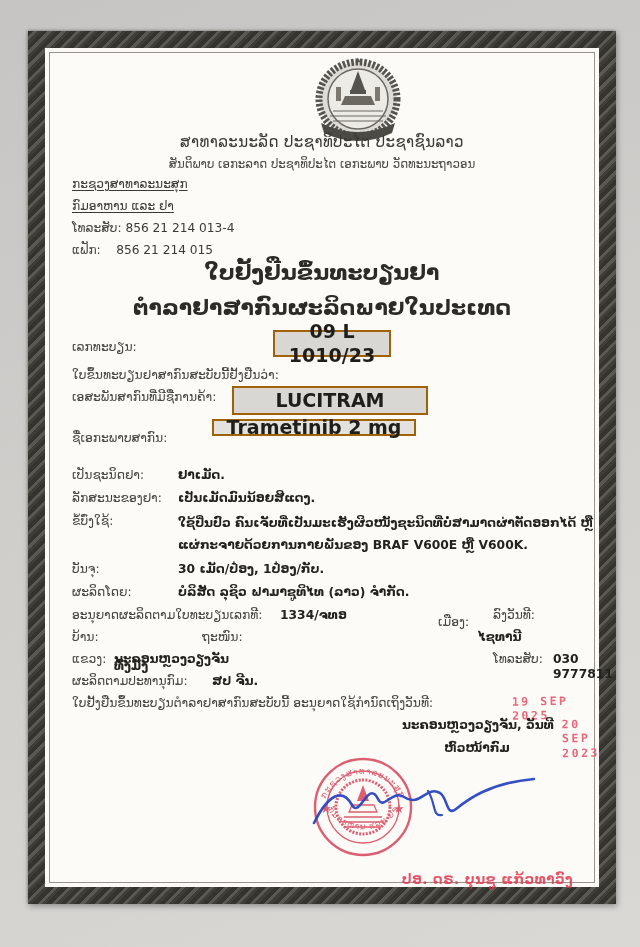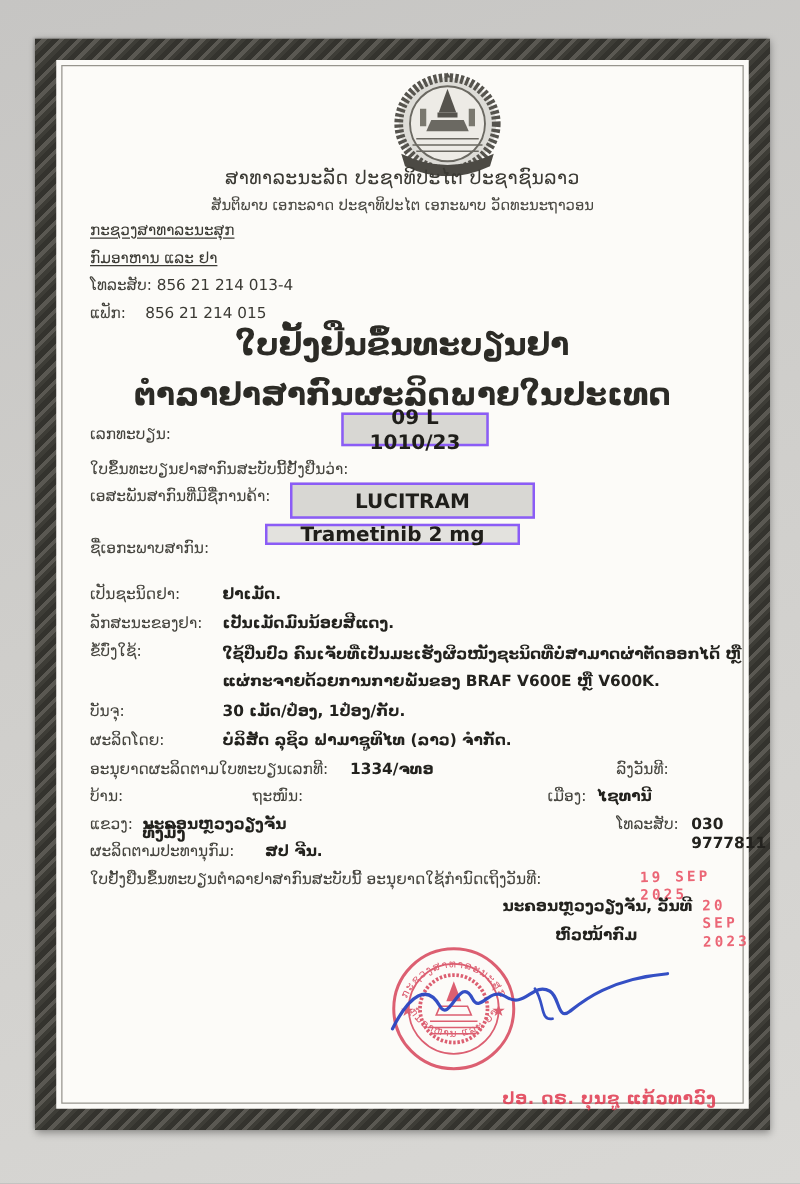--- a/index.html
+++ b/index.html
@@ -18,27 +18,27 @@
   .doc{
     box-sizing:border-box;width:100%;height:100%;border:1px solid #96948d;
     background:#fcfbf8;position:relative;font-size:12.3px;line-height:1.25;
   }
   .abs{position:absolute;}
   .ctr{left:0;right:0;text-align:center;}
   .country{top:80px;font-size:15px;letter-spacing:.4px;color:#3b3a34;}
   .motto{top:104px;font-size:11.8px;color:#4b4a44;}
   .agency{left:22px;font-size:12.2px;color:#3b3a34;}
   .u{text-decoration:underline;text-underline-offset:2px;}
-  .title-block{top:203px;font-weight:bold;font-size:25px;line-height:1.58;color:#2c2b26;}
+  .title-block{top:203px;font-weight:bold;font-size:22px;line-height:1.58;color:#2c2b26;}
   .lbl{color:#45443e;}
   .val{font-weight:bold;color:#23221e;}
   .vbox{
-    position:absolute;box-sizing:border-box;background:#d8d7d3;border:2px solid #8b5cf6;
+    position:absolute;box-sizing:border-box;background:#d8d7d3;border:2px solid #a16207;
     font-weight:bold;color:#1f1e1a;text-align:center;display:flex;align-items:center;justify-content:center;
-    font-size:16px;
+    font-size:19px;
   }
   .vbox.light{background:#e3e2de;}
   .ind-val{left:128px;width:428px;font-weight:bold;line-height:1.75;color:#23221e;}
   .red-stamp-date{
     color:#ea5a6b;font-family:"DejaVu Sans Mono","Liberation Mono",monospace;
     font-weight:bold;font-size:11.5px;letter-spacing:2.5px;transform:rotate(-1deg);opacity:.92;
   }
   .signoff-place{font-weight:bold;color:#23221e;}
   .pos-title{font-weight:bold;color:#23221e;}
   .signer{
@@ -113,21 +113,21 @@
         <div class="abs lbl" style="left:22px;top:532px;">ຜະລິດໂດຍ:</div>
         <div class="abs val" style="left:128px;top:532px;">ບໍລິສັດ ລຸຊິວ ຟາມາຊູທິໄທ (ລາວ) ຈຳກັດ.</div>
 
         <div class="abs lbl" style="left:22px;top:555px;">ອະນຸຍາດຜະລິດຕາມໃບທະບຽນເລກທີ:</div>
         <div class="abs val" style="left:230px;top:555px;">1334/ຈທອ</div>
         <div class="abs lbl" style="left:443px;top:555px;">ລົງວັນທີ:</div>
 
         <div class="abs lbl" style="left:22px;top:577px;">ບ້ານ:</div>
         <div class="abs val" style="left:64px;top:606px;">ທົ່ງມັ່ງ</div>
         <div class="abs lbl" style="left:152px;top:577px;">ຖະໜົນ:</div>
-        <div class="abs lbl" style="left:388px;top:577px;">ເມືອງ:</div>
+        <div class="abs lbl" style="left:388px;top:562px;">ເມືອງ:</div>
         <div class="abs val" style="left:428px;top:577px;">ໄຊທານີ</div>
 
         <div class="abs lbl" style="left:22px;top:599px;">ແຂວງ:</div>
         <div class="abs val" style="left:64px;top:599px;">ນະຄອນຫຼວງວຽງຈັນ</div>
         <div class="abs lbl" style="left:443px;top:599px;">ໂທລະສັບ:</div>
         <div class="abs val" style="left:503px;top:599px;">030 9777811</div>
 
         <div class="abs lbl" style="left:22px;top:621px;">ຜະລິດຕາມປະທານຸກົມ:</div>
         <div class="abs val" style="left:152px;top:621px;margin-left:10px;">ສປ ຈີນ.</div>
 

